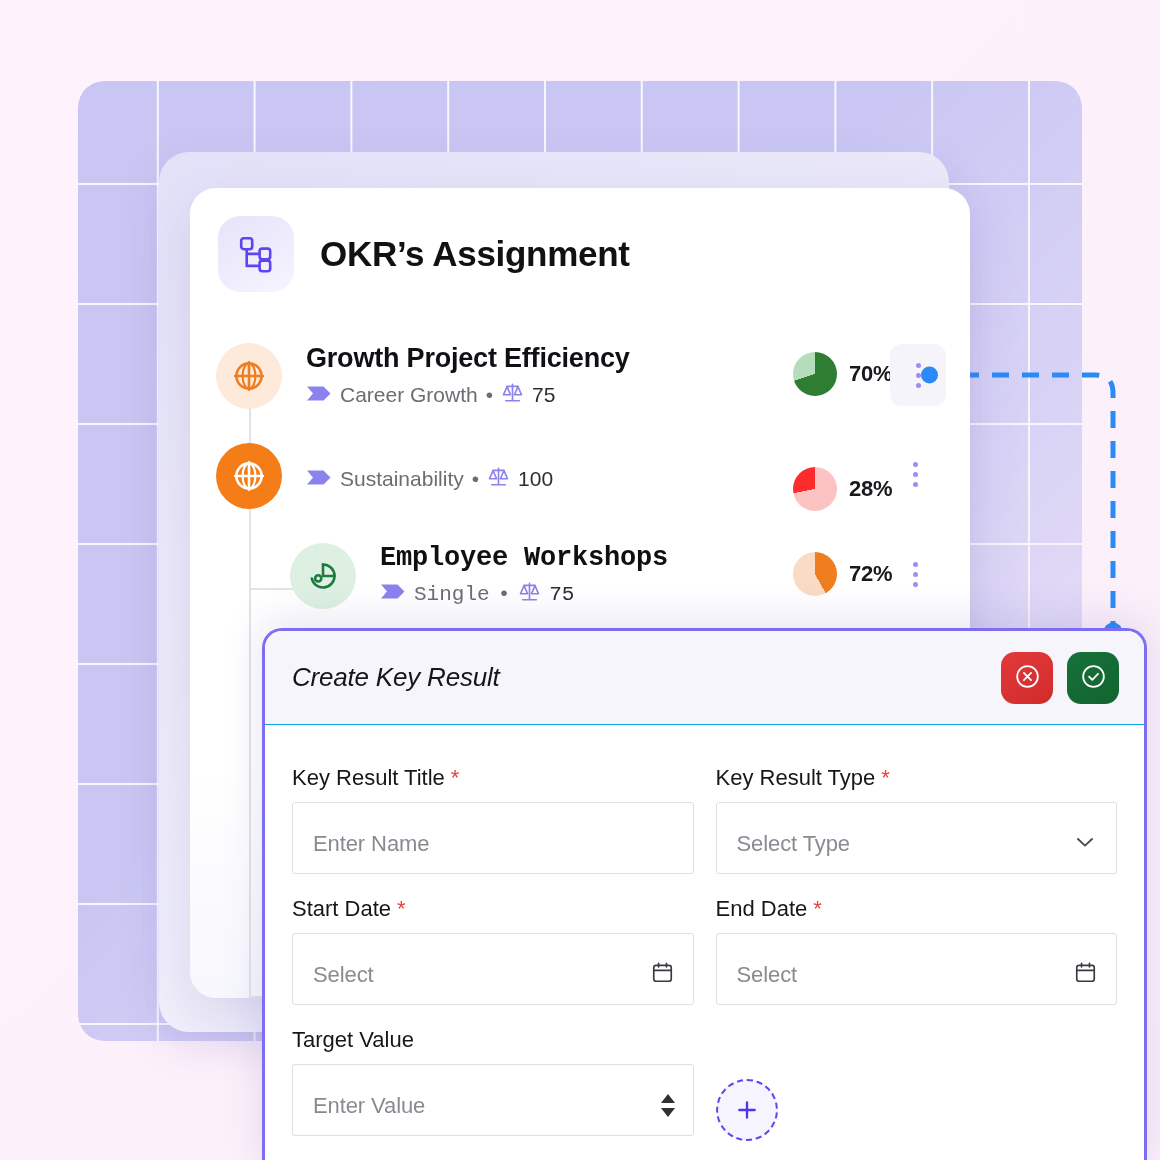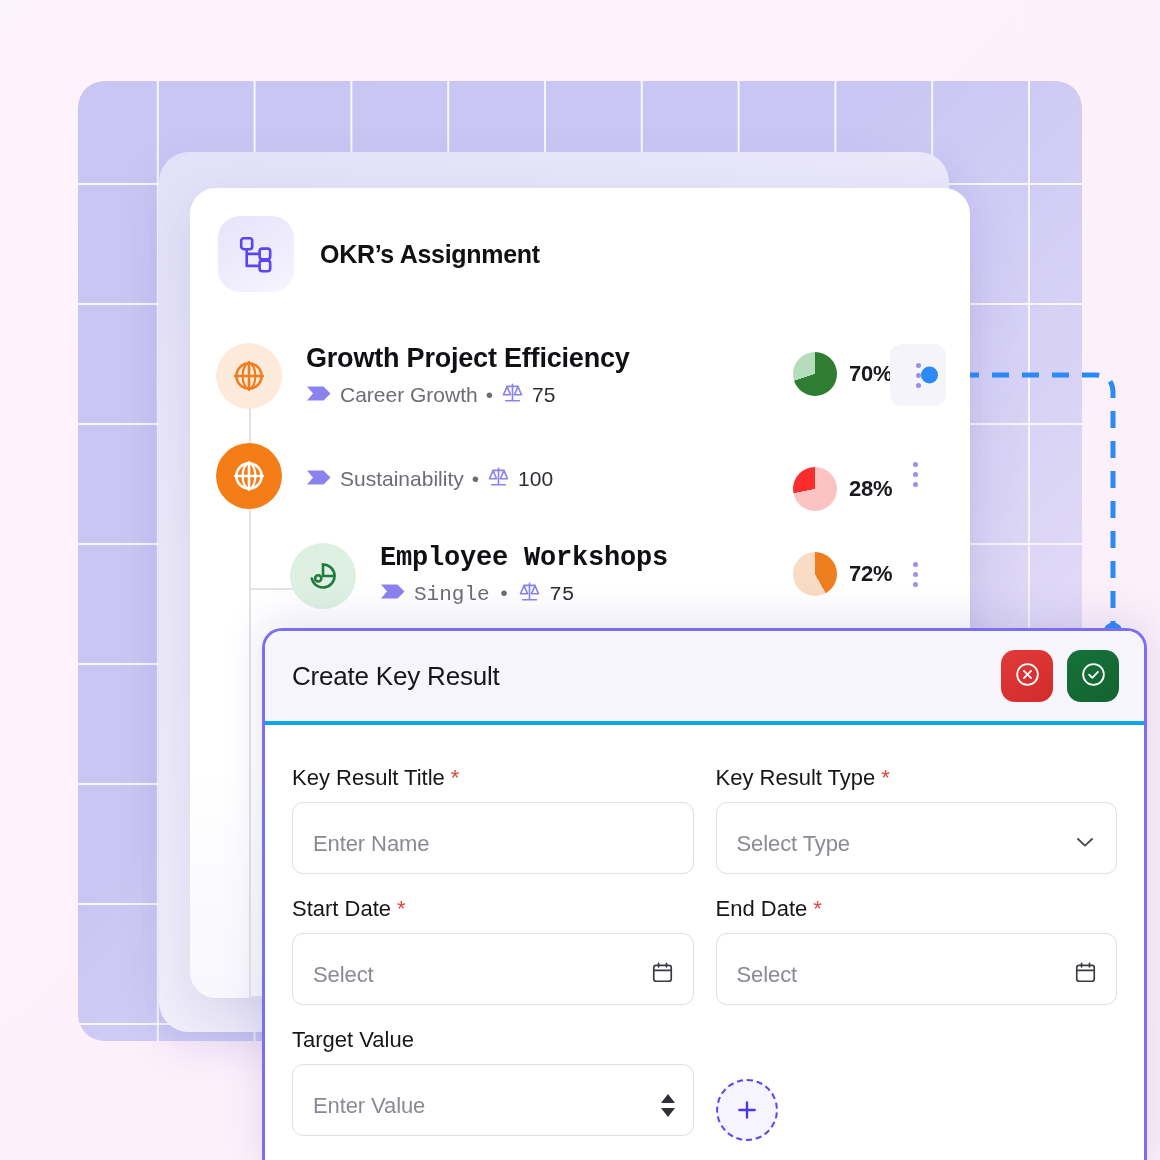--- a/index.html
+++ b/index.html
@@ -67,21 +67,21 @@
     display: flex; align-items: center; gap: 26px;
     padding: 28px 32px 0 28px;
   }
   .head-icon {
     width: 76px; height: 76px; border-radius: 22px;
     background: linear-gradient(150deg, #e7e4fb 0%, #eeebfc 50%, #f6f5fe 100%);
     display: flex; align-items: center; justify-content: center;
     flex: none;
   }
   .card-title {
-    font-size: 25px; font-weight: 700; color: #111114;
+    font-size: 35px; font-weight: 700; color: #111114;
     letter-spacing: -.3px;
   }
 
   
   .okr-list { position: relative; padding: 36px 0 0 0; }
 
   .trunk {
     position: absolute; left: 249px; top: 406px;
     width: 1.6px; height: 182px; background: #e2e2e6;
   }
@@ -164,23 +164,24 @@
     border-radius: 20px 20px 0 0;
     border: 3px solid #7d6df0;
     border-bottom: none;
     background: #ffffff;
     overflow: hidden;
     box-shadow: 0 -6px 40px rgba(90,80,170,.16);
   }
   .modal-head {
     height: 94px;
     background: #f6f5fb;
-    border-bottom: 4px solid #0ea5e9;
+    border-bottom: 1px solid #0ea5e9;
     display: flex; align-items: center; justify-content: space-between;
     padding: 0 25px 0 27px;
+    font-style: italic;
   }
   .modal-title { font-size: 26px; font-weight: 500; color: #16161a; letter-spacing: -.2px; }
   .modal-actions { display: flex; gap: 14px; }
   .act-btn {
     width: 52px; height: 52px; border-radius: 14px;
     display: flex; align-items: center; justify-content: center;
     border: none; cursor: pointer;
   }
   .act-btn.cancel { background: linear-gradient(150deg, #e23a3a 0%, #d22b2b 100%); }
   .act-btn.confirm { background: linear-gradient(150deg, #17713a 0%, #12642f 100%); }
@@ -192,21 +193,21 @@
     column-gap: 22px;
     row-gap: 0;
   }
   .field { margin-bottom: 10px; }
   .field-label {
     font-size: 22px; color: #17171b; margin-bottom: 11px;
     display: flex; align-items: baseline; gap: 6px; margin-top: 12px;
   }
   .req { color: #e4443f; font-size: 22px; }
   .input-box {
-    height: 72px; border: 1px solid #dedee4; border-radius: 11px;
+    height: 72px; border: 1px solid #dedee4; border-radius: 3px;
     background: #fff;
     display: flex; align-items: center; padding: 11px 18px 0 20px;
     gap: 10px;
   }
   .input-box .ph { font-size: 22px; color: #8a8a93; flex: 1; letter-spacing: -.1px; }
 
   .bottom-row {
     display: grid; grid-template-columns: 1fr 1fr; column-gap: 22px;
     align-items: end;
   }

